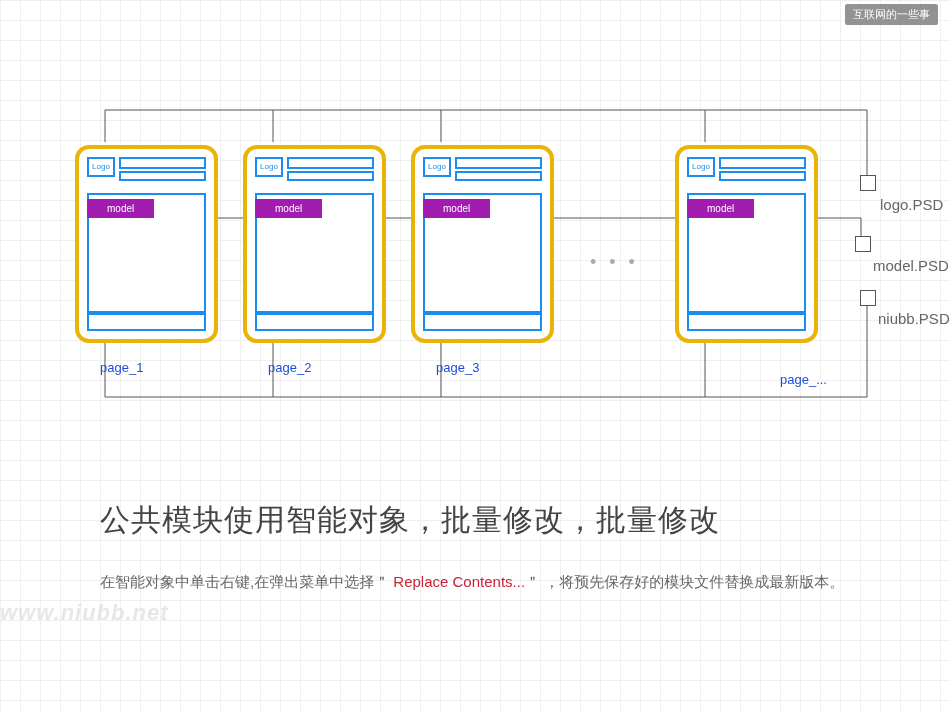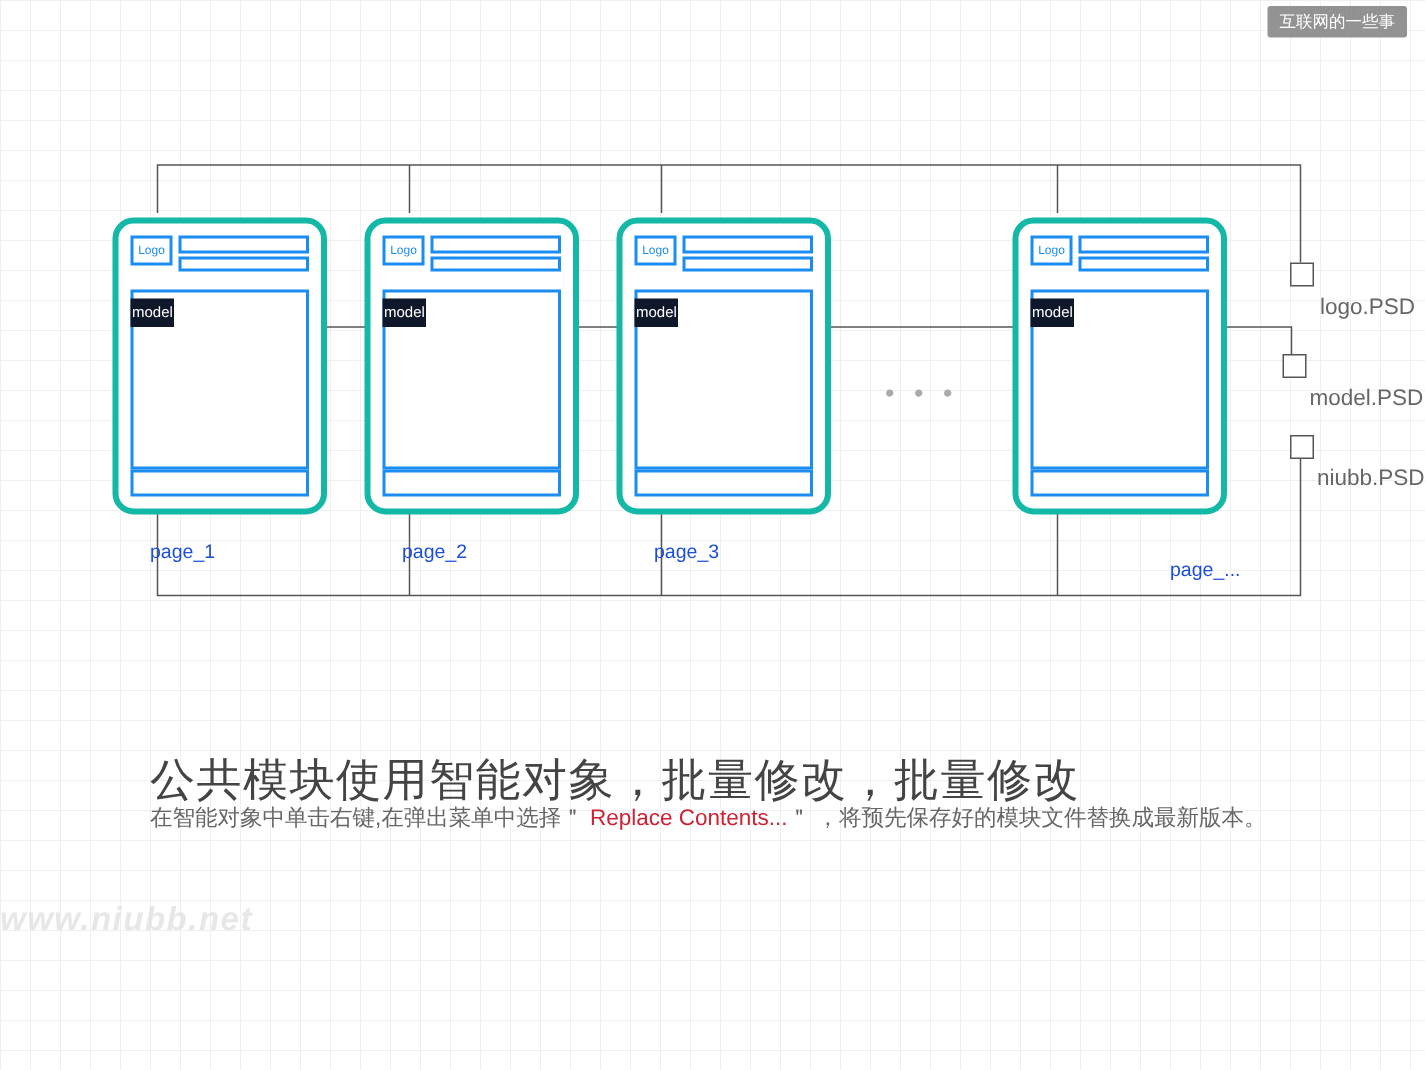--- a/index.html
+++ b/index.html
@@ -8,42 +8,42 @@
     background-image:
       linear-gradient(#efefef 1px,transparent 1px),
       linear-gradient(90deg,#efefef 1px,transparent 1px);
     background-size:20px 20px;
     position:relative;color:#555}
   .tag{position:absolute;top:4px;right:12px;background:#888;color:#fff;
     font-size:11px;padding:3px 8px;border-radius:2px;opacity:.9}
   .faint{position:absolute;top:2px;right:12px;font-size:10px;color:#bbb;opacity:.6}
   svg.wires{position:absolute;top:0;left:0;width:950px;height:440px;pointer-events:none}
   .stage{position:absolute;top:0;left:0;width:950px;height:440px}
-  .card{position:absolute;width:135px;height:190px;border:4px solid #14b8a6;
+  .card{position:absolute;width:135px;height:190px;border:4px solid #eab308;
     border-radius:14px;background:#fff}
   .card .logo{position:absolute;top:8px;left:8px;width:24px;height:16px;
     border:2px solid #1b8df2;font-size:8px;line-height:16px;text-align:center;
     color:#1b8df2}
   .card .bar1{position:absolute;top:8px;left:40px;right:8px;height:8px;
     border:2px solid #1b8df2}
   .card .bar2{position:absolute;top:22px;left:40px;right:8px;height:6px;
     border:2px solid #1b8df2}
-  .card .model{position:absolute;top:50px;left:8px;background:#0f172a;color:#fff;
-    font-size:10px;padding:4px 1px}
+  .card .model{position:absolute;top:50px;left:8px;background:#a21caf;color:#fff;
+    font-size:10px;padding:4px 20px}
   .card .body{position:absolute;top:44px;left:8px;right:8px;bottom:26px;
     border:2px solid #1b8df2}
   .card .footer{position:absolute;left:8px;right:8px;bottom:8px;height:14px;
     border:2px solid #1b8df2}
   .pg-label{position:absolute;font-size:13px;color:#1d4ed8}
   .dots{position:absolute;color:#aaa;font-size:18px;letter-spacing:4px}
   .file-box{position:absolute;width:14px;height:14px;border:1px solid #555;background:#fff}
   .file-lbl{position:absolute;font-size:15px;color:#666;white-space:nowrap}
   .heading{position:absolute;left:100px;top:500px;font-size:30px;color:#444;
     letter-spacing:1px;font-weight:300}
-  .desc{position:absolute;left:100px;top:532px;right:70px;font-size:15px;
+  .desc{position:absolute;left:100px;top:568px;right:70px;font-size:15px;
     color:#666;line-height:28px}
   .desc .menu{color:#c23}
   .wm{position:absolute;left:0;right:0;top:600px;
     font-size:22px;font-style:italic;color:#ddd;opacity:.7;font-weight:bold;
     letter-spacing:1px;pointer-events:none}
 </style>
 </head>
 <body>
 
 <span class="faint">互联网的一些事</span>

